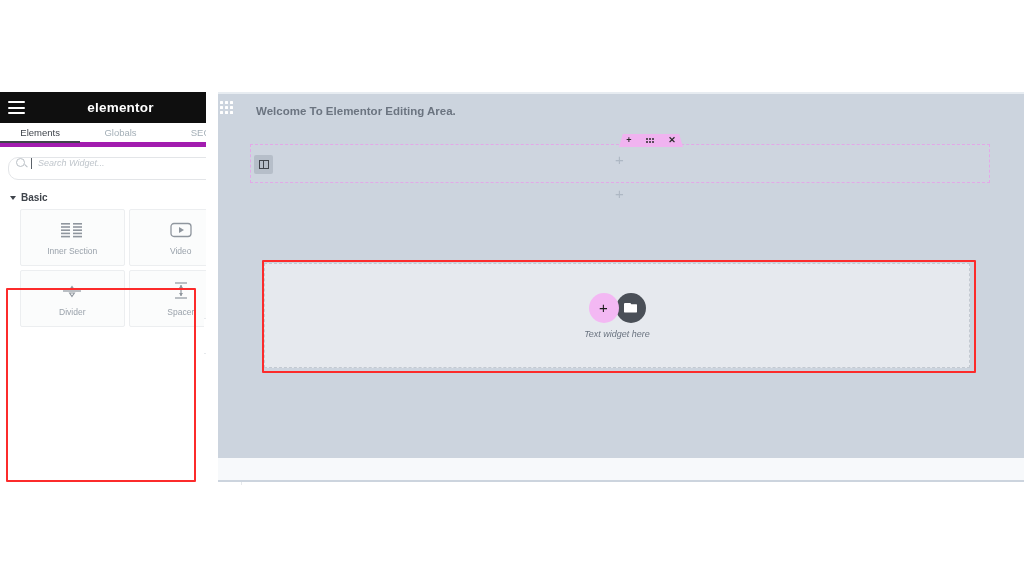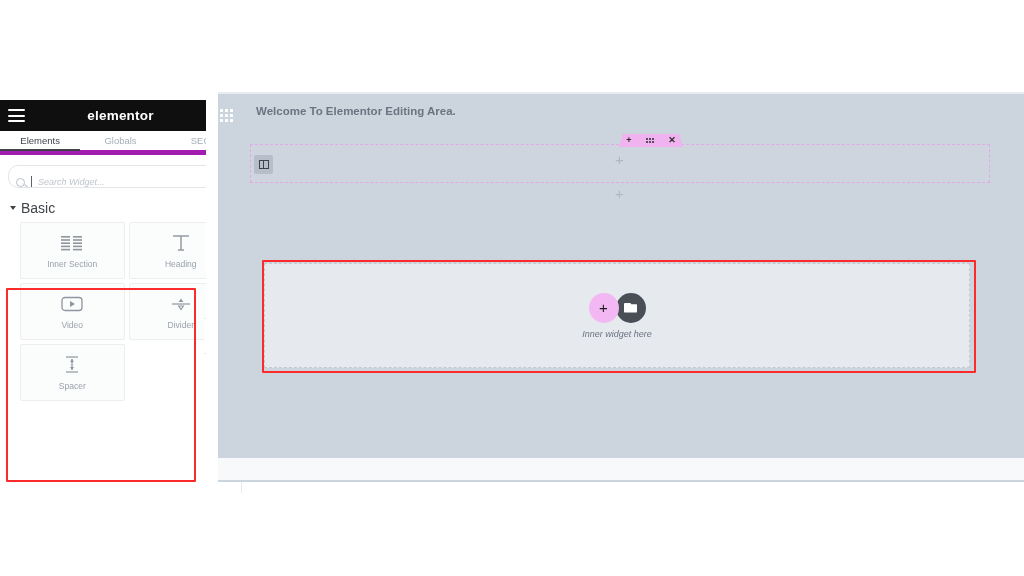--- a/index.html
+++ b/index.html
@@ -11,21 +11,20 @@
   }
   #root { position: relative; width: 1024px; height: 576px; background:#fff; }
 
   
   .panel {
     position: absolute; left: 0; top: 92px;
     width: 242px; height: 393px;
     background: #ffffff;
     border-right: 1px solid #e6e9ec;
     overflow: hidden;
-    margin-top: 8px;
   }
   .panel-header {
     height: 31px; background: #0f0f0f;
     display: flex; align-items: center; justify-content: space-between;
     padding: 0 8px;
   }
   .hamburger { width: 17px; height: 13px; display:flex; flex-direction:column; justify-content:space-between; cursor:pointer; }
   .hamburger span { display:block; height:2px; background:#fff; border-radius:1px; }
   .brand {
     color: #ffffff; font-size: 13.5px; font-weight: 700; letter-spacing: .2px;
@@ -38,31 +37,31 @@
   .tab { flex:1; display:flex; align-items:center; justify-content:center;
          font-size:9.5px; color:#a4afb7; cursor:pointer; position:relative; }
   .tab.active { color:#3f444b; font-weight:400; }
   .tab.active::after {
      content:""; position:absolute; bottom:-1px; left:0; right:0; height:2px; background:#3f444b;
   }
 
   .search-wrap { padding:10px 8px 6px 8px; }
   .search-box {
      height:23px; border:1px solid #e3e5e8; border-radius:10px; background:#fff;
-     display:flex; align-items:flex-end; padding:0 7px; gap:6px;
+     display:flex; align-items:flex-start; padding:0 7px; gap:6px;
   }
   .search-mag { width:9px; height:9px; border:1.2px solid #b9bfc5; border-radius:50%; position:relative; flex:none;}
   .search-mag::after { content:""; position:absolute; width:3.5px; height:1.2px; background:#b9bfc5;
       right:-3px; bottom:0px; transform:rotate(45deg); }
   .search-caret { width:1px; height:11px; background:#5b6169; flex:none; }
   .search-ph { font-size:9px; color:#bfc5cb; font-style:italic; }
 
   .section-title { display:flex; align-items:center; gap:5px; padding:6px 10px 4px 10px; }
   .caret-down { width:0;height:0;border-left:3.5px solid transparent;border-right:3.5px solid transparent;border-top:4.5px solid #3f444b;}
-  .section-title span { font-size:14px; font-weight:400; color:#3f444b; }
+  .section-title span { font-size:10px; font-weight:700; color:#3f444b; }
 
   .widget-grid { display:grid; grid-template-columns:1fr 1fr; gap:4px; padding:2px 8px 8px 20px; }
   .widget {
     height:57px; border:1px solid #eceef0; border-radius:2px; background:#fbfcfc;
     display:flex; flex-direction:column; align-items:center; justify-content:center; gap:6px;
     cursor:pointer;
   }
   .widget .wlabel { font-size:8.5px; color:#9aa2ab; }
   .wicon { height:20px; display:flex; align-items:center; justify-content:center; color:#8f969e; }
 
@@ -211,32 +210,20 @@
                 <rect x="12" y="4.2" width="9" height="1.6"></rect>
               <rect x="12" y="7.4" width="9" height="1.6"></rect>
                 <rect x="12" y="10.6" width="9" height="1.6"></rect>
               <rect x="12" y="13.8" width="9" height="1.6"></rect>
             </g>
           </svg>
         </div>
         <div class="wlabel">Inner Section</div>
       </div>
 
-      <div class="widget">
-        <div class="wicon">
-          <svg width="20" height="18" viewBox="0 0 20 18">
-            <g stroke="#8f969e" stroke-width="1.4" fill="none">
-              <line x1="2" y1="2" x2="18" y2="2"></line>
-              <line x1="10" y1="2" x2="10" y2="16"></line>
-              <line x1="7" y1="16" x2="13" y2="16"></line>
-            </g>
-          </svg>
-        </div>
-        <div class="wlabel">Heading</div>
-      </div>
 
 
 
       <div class="widget">
         <div class="wicon">
           <svg width="22" height="16" viewBox="0 0 22 16">
             <rect x="1" y="1.5" width="20" height="13" rx="3" stroke="#8f969e" stroke-width="1.3" fill="none"></rect>
             <path d="M9 5 L14 8 L9 11 Z" fill="#8f969e"></path>
           </svg>
         </div>
@@ -313,21 +300,21 @@
     <div class="plus-mark" id="plus-1">+</div>
     <div class="plus-mark" id="plus-2">+</div>
 
     <div class="drop-area">
       <div class="drop-buttons">
         <div class="btn-add">+</div>
         <div class="btn-folder">
           <span class="folder-glyph"></span>
         </div>
       </div>
-      <div class="drop-label">Inner widget here</div>
+      <div class="drop-label">Text widget here</div>
     </div>
   </div>
 
   <div class="red-box" id="red-canvas"></div>
 
   <div class="canvas-footer"></div>
 
 </div>
 
 </body></html>

